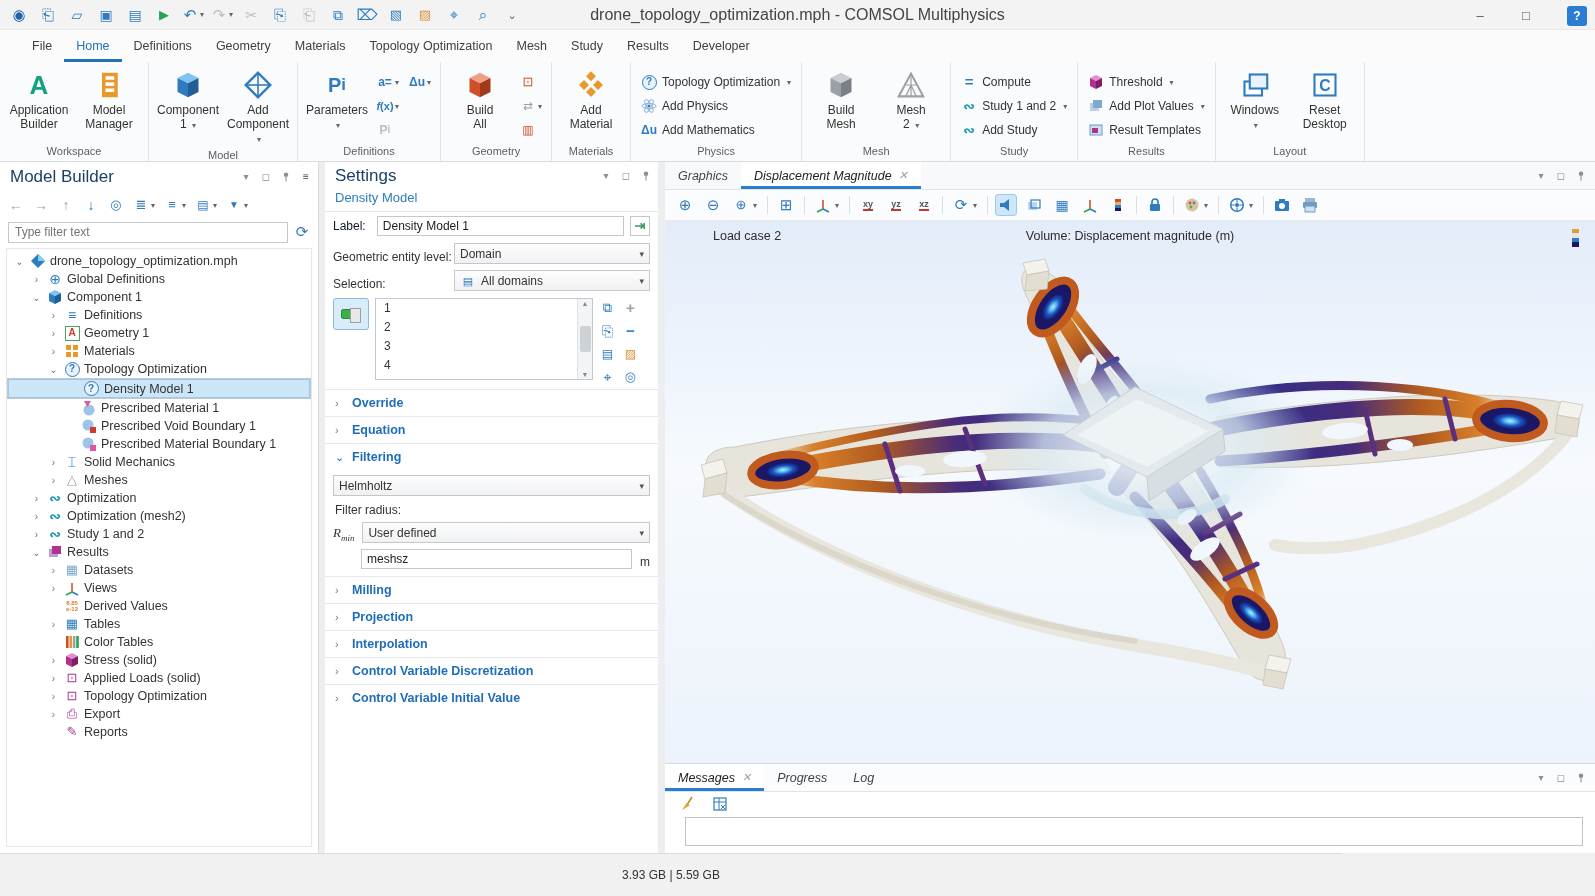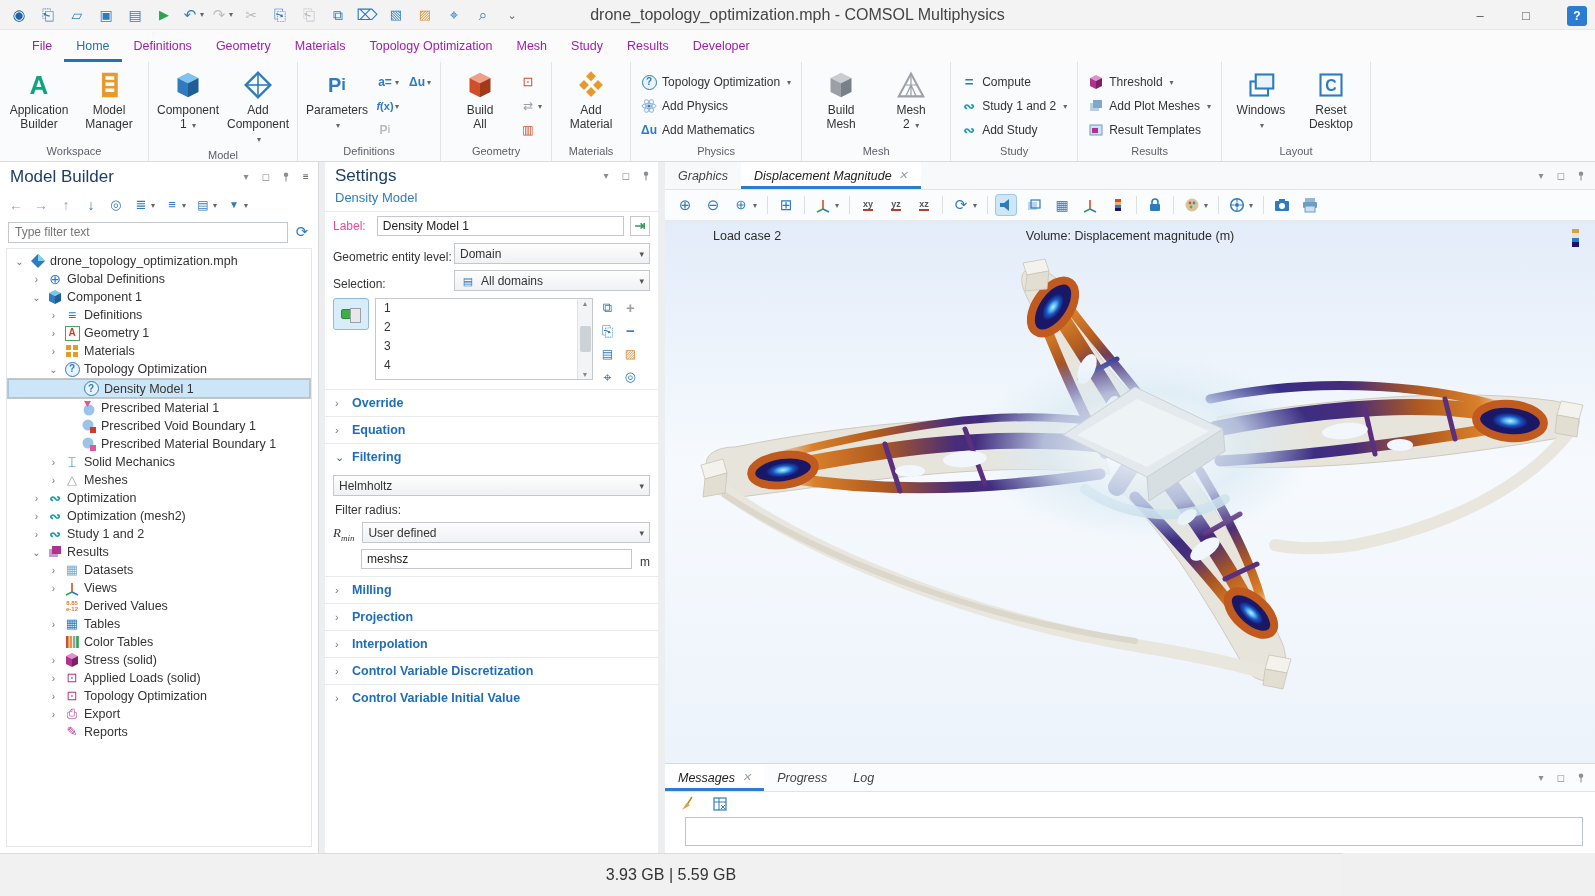--- a/index.html
+++ b/index.html
@@ -16,21 +16,21 @@
     display:flex; align-items:center; border-bottom:1px solid #e8e8e8; }
   #qat { display:flex; align-items:center; gap:7px; padding-left:8px; }
   .qbtn { width:22px; height:22px; display:flex; align-items:center; justify-content:center; border-radius:3px; }
   #win-title { position:absolute; left:50%; transform:translateX(-50%); color:#444; font-size:16px; white-space:nowrap; }
   #winctl { position:absolute; right:0; top:0; height:30px; display:flex; }
   .wbtn { width:46px; height:30px; display:flex; align-items:center; justify-content:center; color:#555; font-size:13px; }
 
   
   #menubar { position:absolute; left:0; top:30px; width:1595px; height:32px; background:#fbfbfc;
     display:flex; align-items:stretch; padding-left:20px; }
-  .menu-item { padding:0 12px; display:flex; align-items:center; font-size:12.5px; color:#a21caf; cursor:default; }
+  .menu-item { padding:0 12px; display:flex; align-items:center; font-size:12.5px; color:#404040; cursor:default; }
   .menu-item.active { color:#2272b9; box-shadow:inset 0 -3px 0 #2272b9; }
   #help-btn { position:absolute; right:8px; top:6px; width:20px; height:20px; background:#2b7cd3; color:#fff;
     border-radius:3px; display:flex; align-items:center; justify-content:center; font-weight:bold; }
 
   
   #ribbon { position:absolute; left:0; top:62px; width:1595px; height:100px; background:#fafbfc;
     border-bottom:1px solid #d9dbde; display:flex; }
   .rgroup { display:flex; flex-direction:column; border-right:1px solid #e3e4e6; padding:4px 6px 0 6px; }
   .rgroup-items { flex:1; display:flex; align-items:flex-start; gap:4px; }
   .rgroup-label { height:18px; text-align:center; color:#5a5f66; font-size:11px; line-height:16px; }
@@ -65,21 +65,21 @@
   .dvicon { display:inline-flex; flex-direction:column; width:16px; height:16px; font-size:6px; line-height:6.5px;
     color:#e07b28; font-weight:bold; justify-content:center; text-align:center; }
   .geoicon { display:inline-flex; width:15px; height:15px; border:1.5px solid #49a35c; color:#cc3b2a;
     font-size:10px; font-weight:bold; align-items:center; justify-content:center; }
 
   
   #settings { width:333px; background:#fff; display:flex; flex-direction:column; overflow:hidden; }
   #settings .panel-head { height:28px; }
   #settings-sub { padding:0 10px 6px 10px; color:#2d7dc1; font-size:13px; border-bottom:1px solid #e7e9eb; }
   .srow { display:flex; align-items:center; gap:6px; padding:4px 8px; }
-  .srow label { width:38px; color:#ec4899; }
+  .srow label { width:38px; color:#0f172a; }
   .tinput { height:20px; border:1px solid #c4c8cc; padding:0 5px; font-size:12px; font-family:"Liberation Sans",sans-serif; color:#222; }
   .sec-title { color:#1f6db9; font-size:13px; font-weight:bold; padding:8px 10px 4px 10px; }
   .formrow { display:flex; align-items:flex-end; padding:3px 8px; }
   .formrow .flabel { flex:1; }
   .sel { height:21px; border:1px solid #c4c8cc; background:linear-gradient(#fdfdfd,#f0f1f3);
     display:flex; align-items:center; padding:0 5px; gap:5px; }
   .sel .sv { flex:1; white-space:nowrap; overflow:hidden; }
   .sel .da { color:#555; font-size:9px; }
   .secrow { height:27px; border-top:1px solid #e7e9eb; display:flex; align-items:center; gap:7px; padding:0 10px; }
   .secrow .chev { color:#777; font-size:11px; width:10px; }
@@ -118,21 +118,21 @@
   #legend-btn { position:absolute; right:10px; top:6px; width:18px; height:22px; }
   #drone-svg { position:absolute; left:0; top:28px; width:930px; height:505px; }
 
   
   #messages { height:90px; border-top:1px solid #d7d9dc; display:flex; flex-direction:column; background:#fff; }
   #msg-toolbar { height:24px; display:flex; align-items:center; gap:10px; padding:0 12px; }
   #msg-box { flex:1; margin:1px 12px 7px 20px; border:1px solid #bcc4cc; background:#fff; }
 
   
   #statusbar { position:absolute; left:0; bottom:0; width:1342px; height:43px; background:#f1f1f1;
-    border-top:1px solid #dcdcdc; display:flex; align-items:center; justify-content:center; color:#333; font-size:16px; }
+    border-top:1px solid #dcdcdc; display:flex; align-items:center; justify-content:center; color:#333; font-size:12px; }
 </style>
 </head>
 <body>
 
 <div id="titlebar">
   <div id="qat">
       <div class="qbtn">
         <span class="ic" style="color: rgb(28, 100, 166); font-size: 15px;">◉</span>
       </div>
       <div class="qbtn">
@@ -417,21 +417,21 @@
             <span>Threshold</span>
             <span class="caret">▾</span>
           </div>
           <div class="rrow">
             <span class="ic">
               <svg viewBox="0 0 16 16">
                 <rect x="2" y="5" width="9" height="8" fill="#b9cfe4"></rect>
                 <rect x="5" y="2" width="9" height="8" fill="#7fa8cc"></rect>
               </svg>
             </span>
-            <span>Add Plot Meshes</span>
+            <span>Add Plot Values</span>
             <span class="caret">▾</span>
           </div>
           <div class="rrow">
             <span class="ic">
               <svg viewBox="0 0 16 16">
                 <rect x="2" y="3" width="12" height="10" fill="#cfe1f1" stroke="#6d9cc4"></rect>
                 <rect x="4" y="6" width="6" height="5" fill="#b0318f"></rect>
               </svg>
             </span>
             <span>Result Templates</span>

